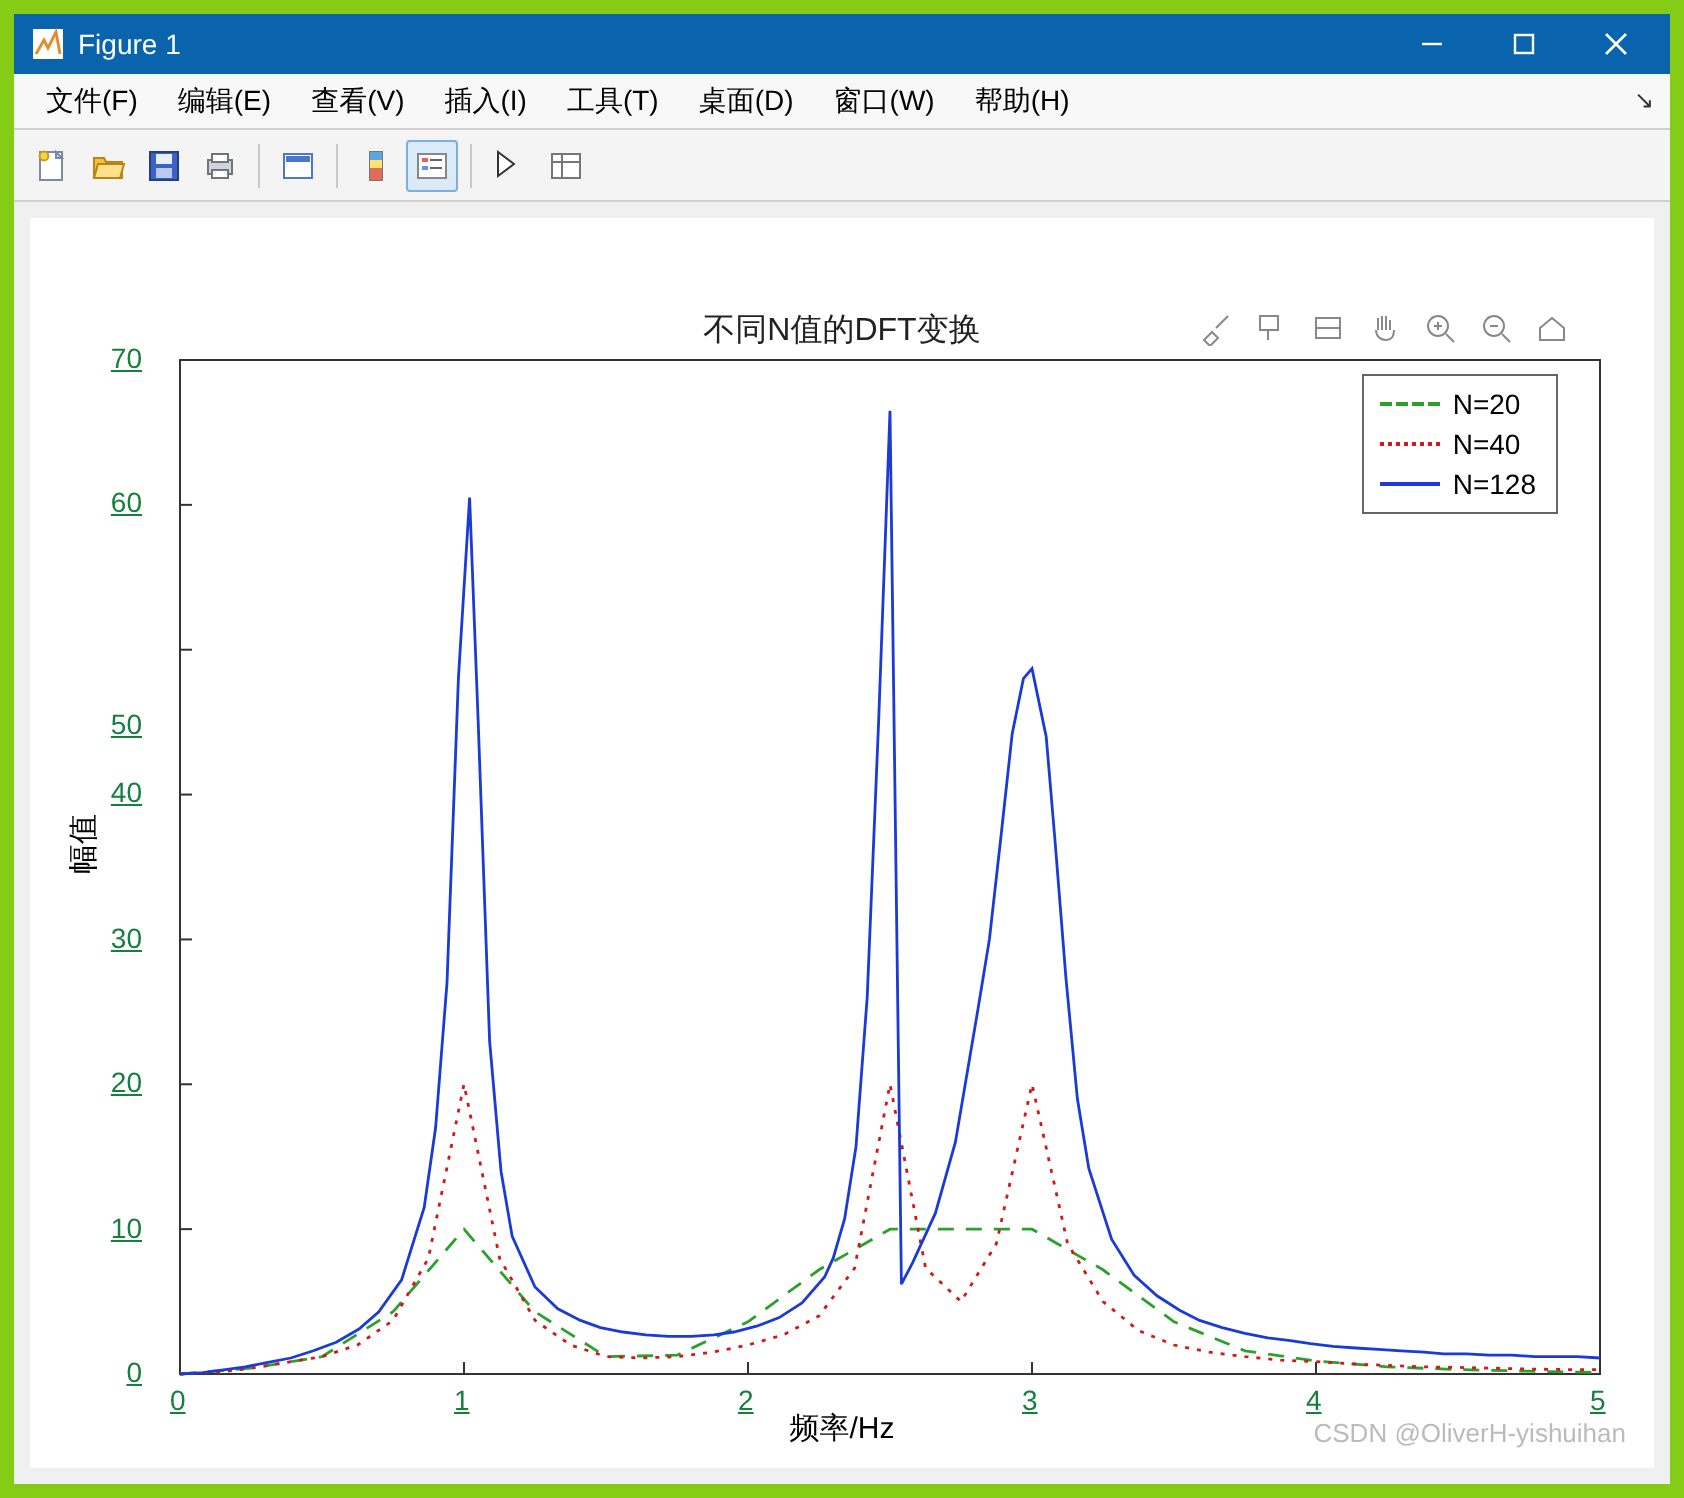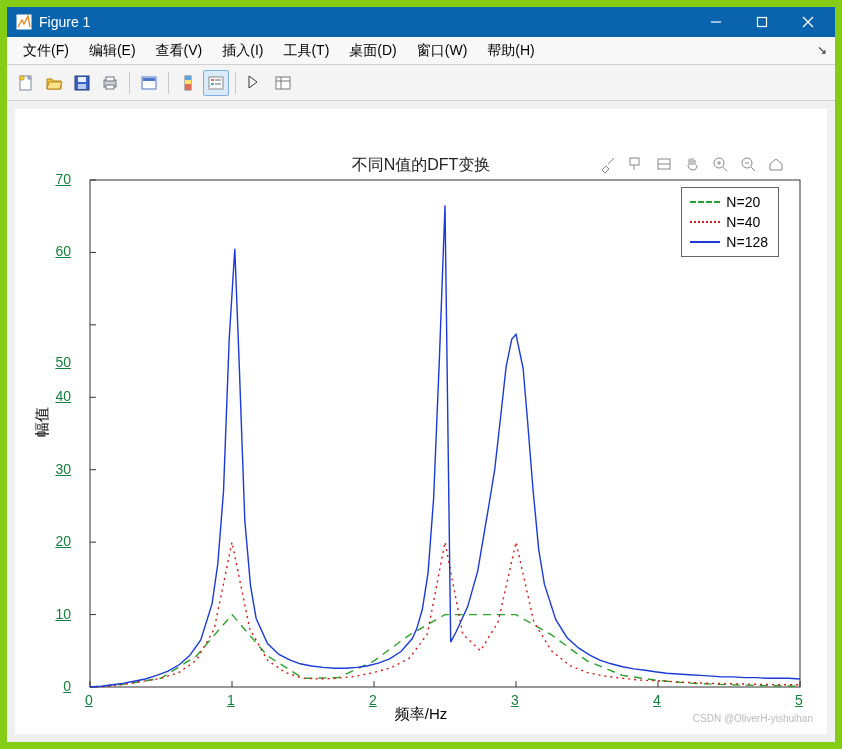--- a/index.html
+++ b/index.html
@@ -31,21 +31,21 @@
   .axes-toolbar { position: absolute; top: 44px; right: 40px; display: flex; gap: 6px; color: #888; }
   .axes-toolbar .atbtn { width: 22px; height: 22px; display:flex; align-items:center; justify-content:center; }
   .legend-box { position: absolute; top: 78px; right: 48px; background: #fff; border: 1px solid #666; padding: 4px 10px 4px 8px; font-size: 14px; }
   .legend-row { display:flex; align-items:center; gap:6px; height:20px; }
   .legend-swatch { width:30px; height:0; border-top-width:2px; border-top-style: solid; }
   .legend-swatch.dashed { border-top-style: dashed; }
   .legend-swatch.dotted { border-top-style: dotted; }
   .ylabel { position: absolute; left: 12px; top: 50%; transform: translateY(-50%) rotate(-90deg); transform-origin: center; font-size: 15px; }
   .xlabel { position: absolute; bottom: 10px; left: 0; right: 0; text-align: center; font-size: 15px; }
   .ticklabel { position: absolute; font-size: 14px; color: #15803d; text-decoration: underline; }
-  .watermark { position: absolute; right: 14px; bottom: 10px; color: #bbb; font-size: 10px; }
+  .watermark { position: absolute; right: 14px; bottom: 10px; color: #bbb; font-size: 13px; }
   svg.plot { position: absolute; }
   svg .axis-line { stroke: #333; stroke-width: 1; fill: none; }
   svg .tick { stroke: #333; stroke-width: 1; }
 </style>
 </head>
 <body>
 
 <div class="window">
 
   <div class="titlebar">

